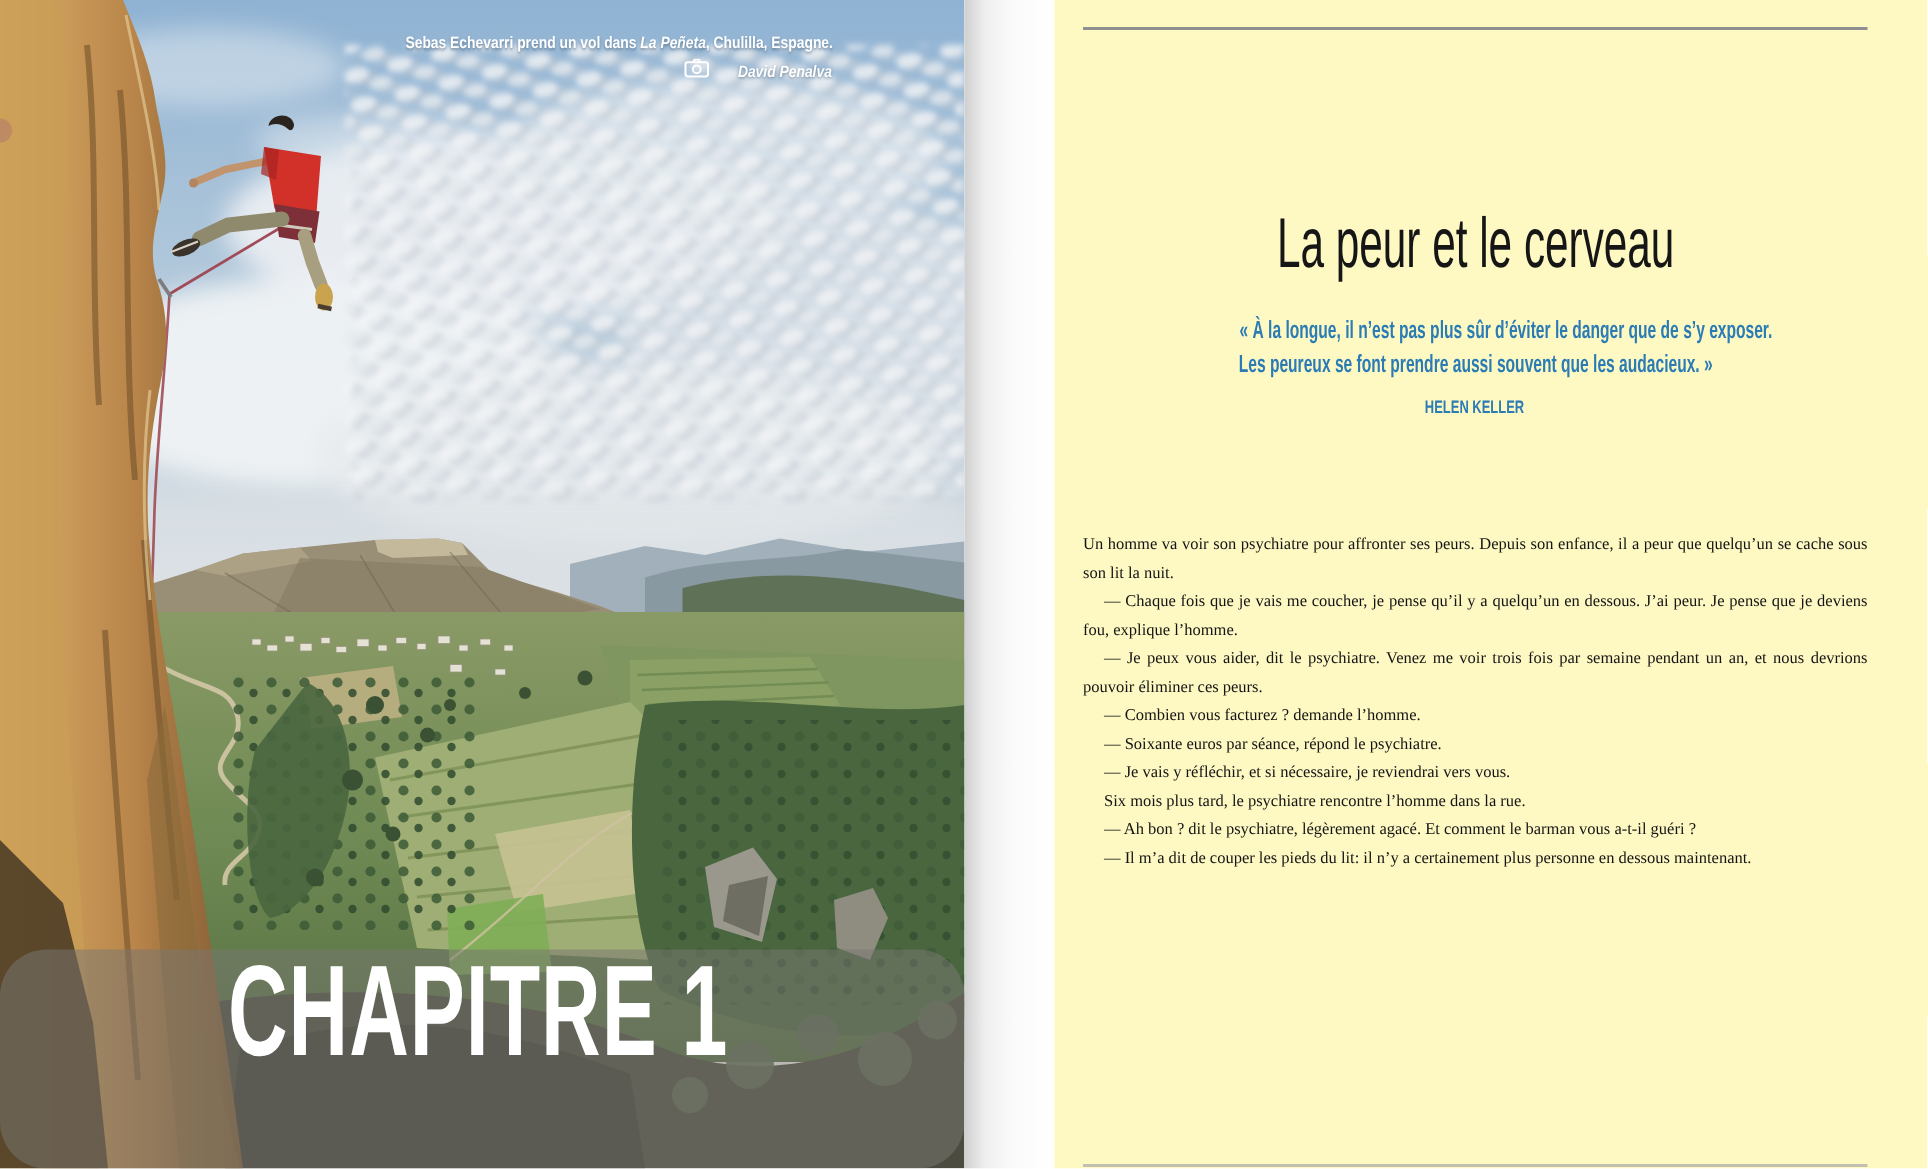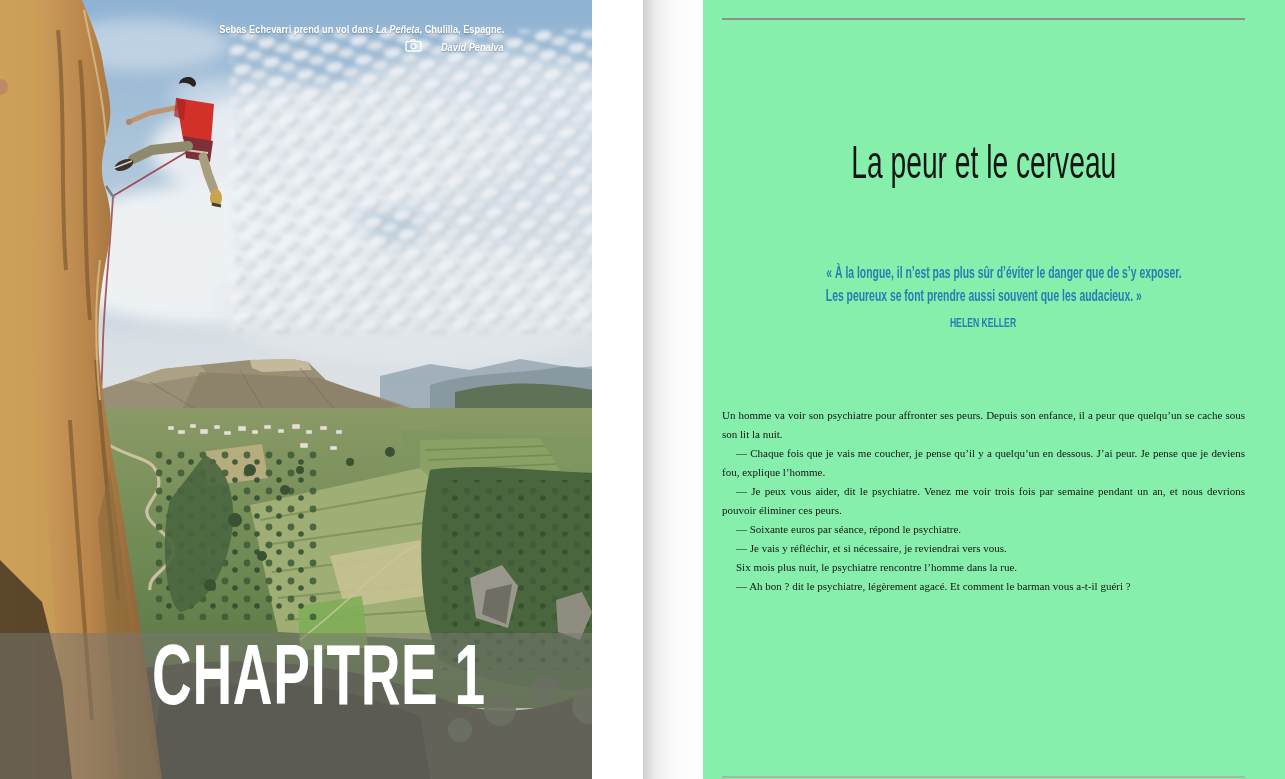--- a/index.html
+++ b/index.html
@@ -1,53 +1,53 @@
 <!DOCTYPE html>
 <html><head>
 <meta charset="utf-8">
 <style>
   * { margin:0; padding:0; box-sizing:border-box; }
   html,body { width:1285px; height:779px; background:#ffffff; overflow:hidden;
               font-family:"Liberation Sans", sans-serif; }
   .spread { position:relative; width:1285px; height:779px; background:#ffffff; }
 
   
-  .left-page { position:absolute; left:0; top:0; width:592px; height:779px; overflow:hidden; }
+  .left-page { position:absolute; left:0; top:0; width:643px; height:779px; overflow:hidden; }
   .left-page svg.photo { position:absolute; left:0; top:0; }
 
   .photo-caption { position:absolute; top:22px; right:88px; text-align:right; color:#ffffff;
                    font-weight:bold; font-size:11px; line-height:15px;
                    text-shadow:0 1px 2px rgba(40,60,80,.45); white-space:nowrap; }
   .photo-caption .squeeze { display:inline-block; transform:scaleX(.84); transform-origin:right center; }
   .photo-caption .it { font-style:italic; }
   .credit-line { margin-top:2px; display:flex; align-items:center; justify-content:flex-end; gap:7px;font-style:italic; }
   .cam-icon { display:inline-block; }
 
   .chapter-band { position:absolute; left:0; top:633px; width:643px; height:146px;
-                  background:rgba(121,119,113,.52); }
+                  background:rgba(121,119,113,.52);border-radius:31px; }
   .chapter-title { position:absolute; left:152px; top:0px; color:#ffffff;
                    font-weight:bold; font-size:86px; line-height:82px; letter-spacing:1px;
                    white-space:nowrap; }
   .chapter-title .squeeze { display:inline-block; transform:scaleX(.64); transform-origin:left center; }
 
   
   .gutter { position:absolute; left:643px; top:0; width:60px; height:779px;
             background:linear-gradient(to right,#cfcfcf 0%, #eeeeee 22%, #fbfbfb 55%, #ffffff 100%); }
 
   
-  .right-page { position:absolute; left:703px; top:0; width:582px; height:779px; background:#86efac; }
+  .right-page { position:absolute; left:703px; top:0; width:582px; height:779px; background:#fef9c3; }
   .page-col { position:absolute; left:19px; top:0; width:523px; }
   .rule-top { margin-top:18px; height:2px; background:#8f8f8f; }
   .rule-bottom { position:absolute; left:19px; top:776px; width:523px; height:2px; background:#a8a8a8; opacity:.7; }
 
   .book-title { margin-top:118px; text-align:center; color:#161616;
                 font-size:47px; line-height:47px; font-weight:normal; white-space:nowrap; }
   .book-title .squeeze { display:inline-block; transform:scaleX(.60); transform-origin:center; letter-spacing:0; }
 
-  .quote { margin-top:76px; text-align:center; font-weight:bold; font-size:16.5px; line-height:23px;
+  .quote { margin-top:24px; text-align:center; font-weight:bold; font-size:16.5px; line-height:23px;
            white-space:nowrap; }
   .quote .squeeze { display:inline-block; transform:scaleX(.63); transform-origin:center; }
   .quote-attribution { margin-top:9px; text-align:center; font-weight:bold; font-size:12px; white-space:nowrap; }
   .quote-attribution .squeeze { display:inline-block; transform:scaleX(.72); transform-origin:center; }
 
   .body-text { margin-top:76px; font-family:"Liberation Serif", serif; font-size:11px;
                line-height:19px; color:#141414; text-align:justify; }
   .body-text p { text-indent:14px; }
   .body-text p.noindent { text-indent:0; }
 </style>
@@ -275,22 +275,24 @@
       <div class="quote" style="color:#2b7cb5">
         <div><span class="squeeze">« À la longue, il n’est pas plus sûr d’éviter le danger que de s’y exposer.</span></div>
         <div><span class="squeeze">Les peureux se font prendre aussi souvent que les audacieux. »</span></div>
       </div>
       <div class="quote-attribution" style="color:#2b7cb5"><span class="squeeze">HELEN KELLER</span></div>
 
       <div class="body-text">
         <p class="noindent">Un homme va voir son psychiatre pour affronter ses peurs. Depuis son enfance, il a peur que quelqu’un se cache sous son lit la nuit.</p>
         <p>— Chaque fois que je vais me coucher, je pense qu’il y a quelqu’un en dessous. J’ai peur. Je pense que je deviens fou, explique l’homme.</p>
         <p>— Je peux vous aider, dit le psychiatre. Venez me voir trois fois par semaine pendant un an, et nous devrions pouvoir éliminer ces peurs.</p>
+        <p>— Combien vous facturez ? demande l’homme.</p>
         <p>— Soixante euros par séance, répond le psychiatre.</p>
         <p>— Je vais y réfléchir, et si nécessaire, je reviendrai vers vous.</p>
-        <p>Six mois plus nuit, le psychiatre rencontre l’homme dans la rue.</p>
+        <p>Six mois plus tard, le psychiatre rencontre l’homme dans la rue.</p>
         <p>— Ah bon ? dit le psychiatre, légèrement agacé. Et comment le barman vous a-t-il guéri ?</p>
+        <p>— Il m’a dit de couper les pieds du lit: il n’y a certainement plus personne en dessous maintenant.</p>
       </div>
     </div>
     <div class="rule-bottom"></div>
   </div>
 
 </div>
 
 </body></html>

